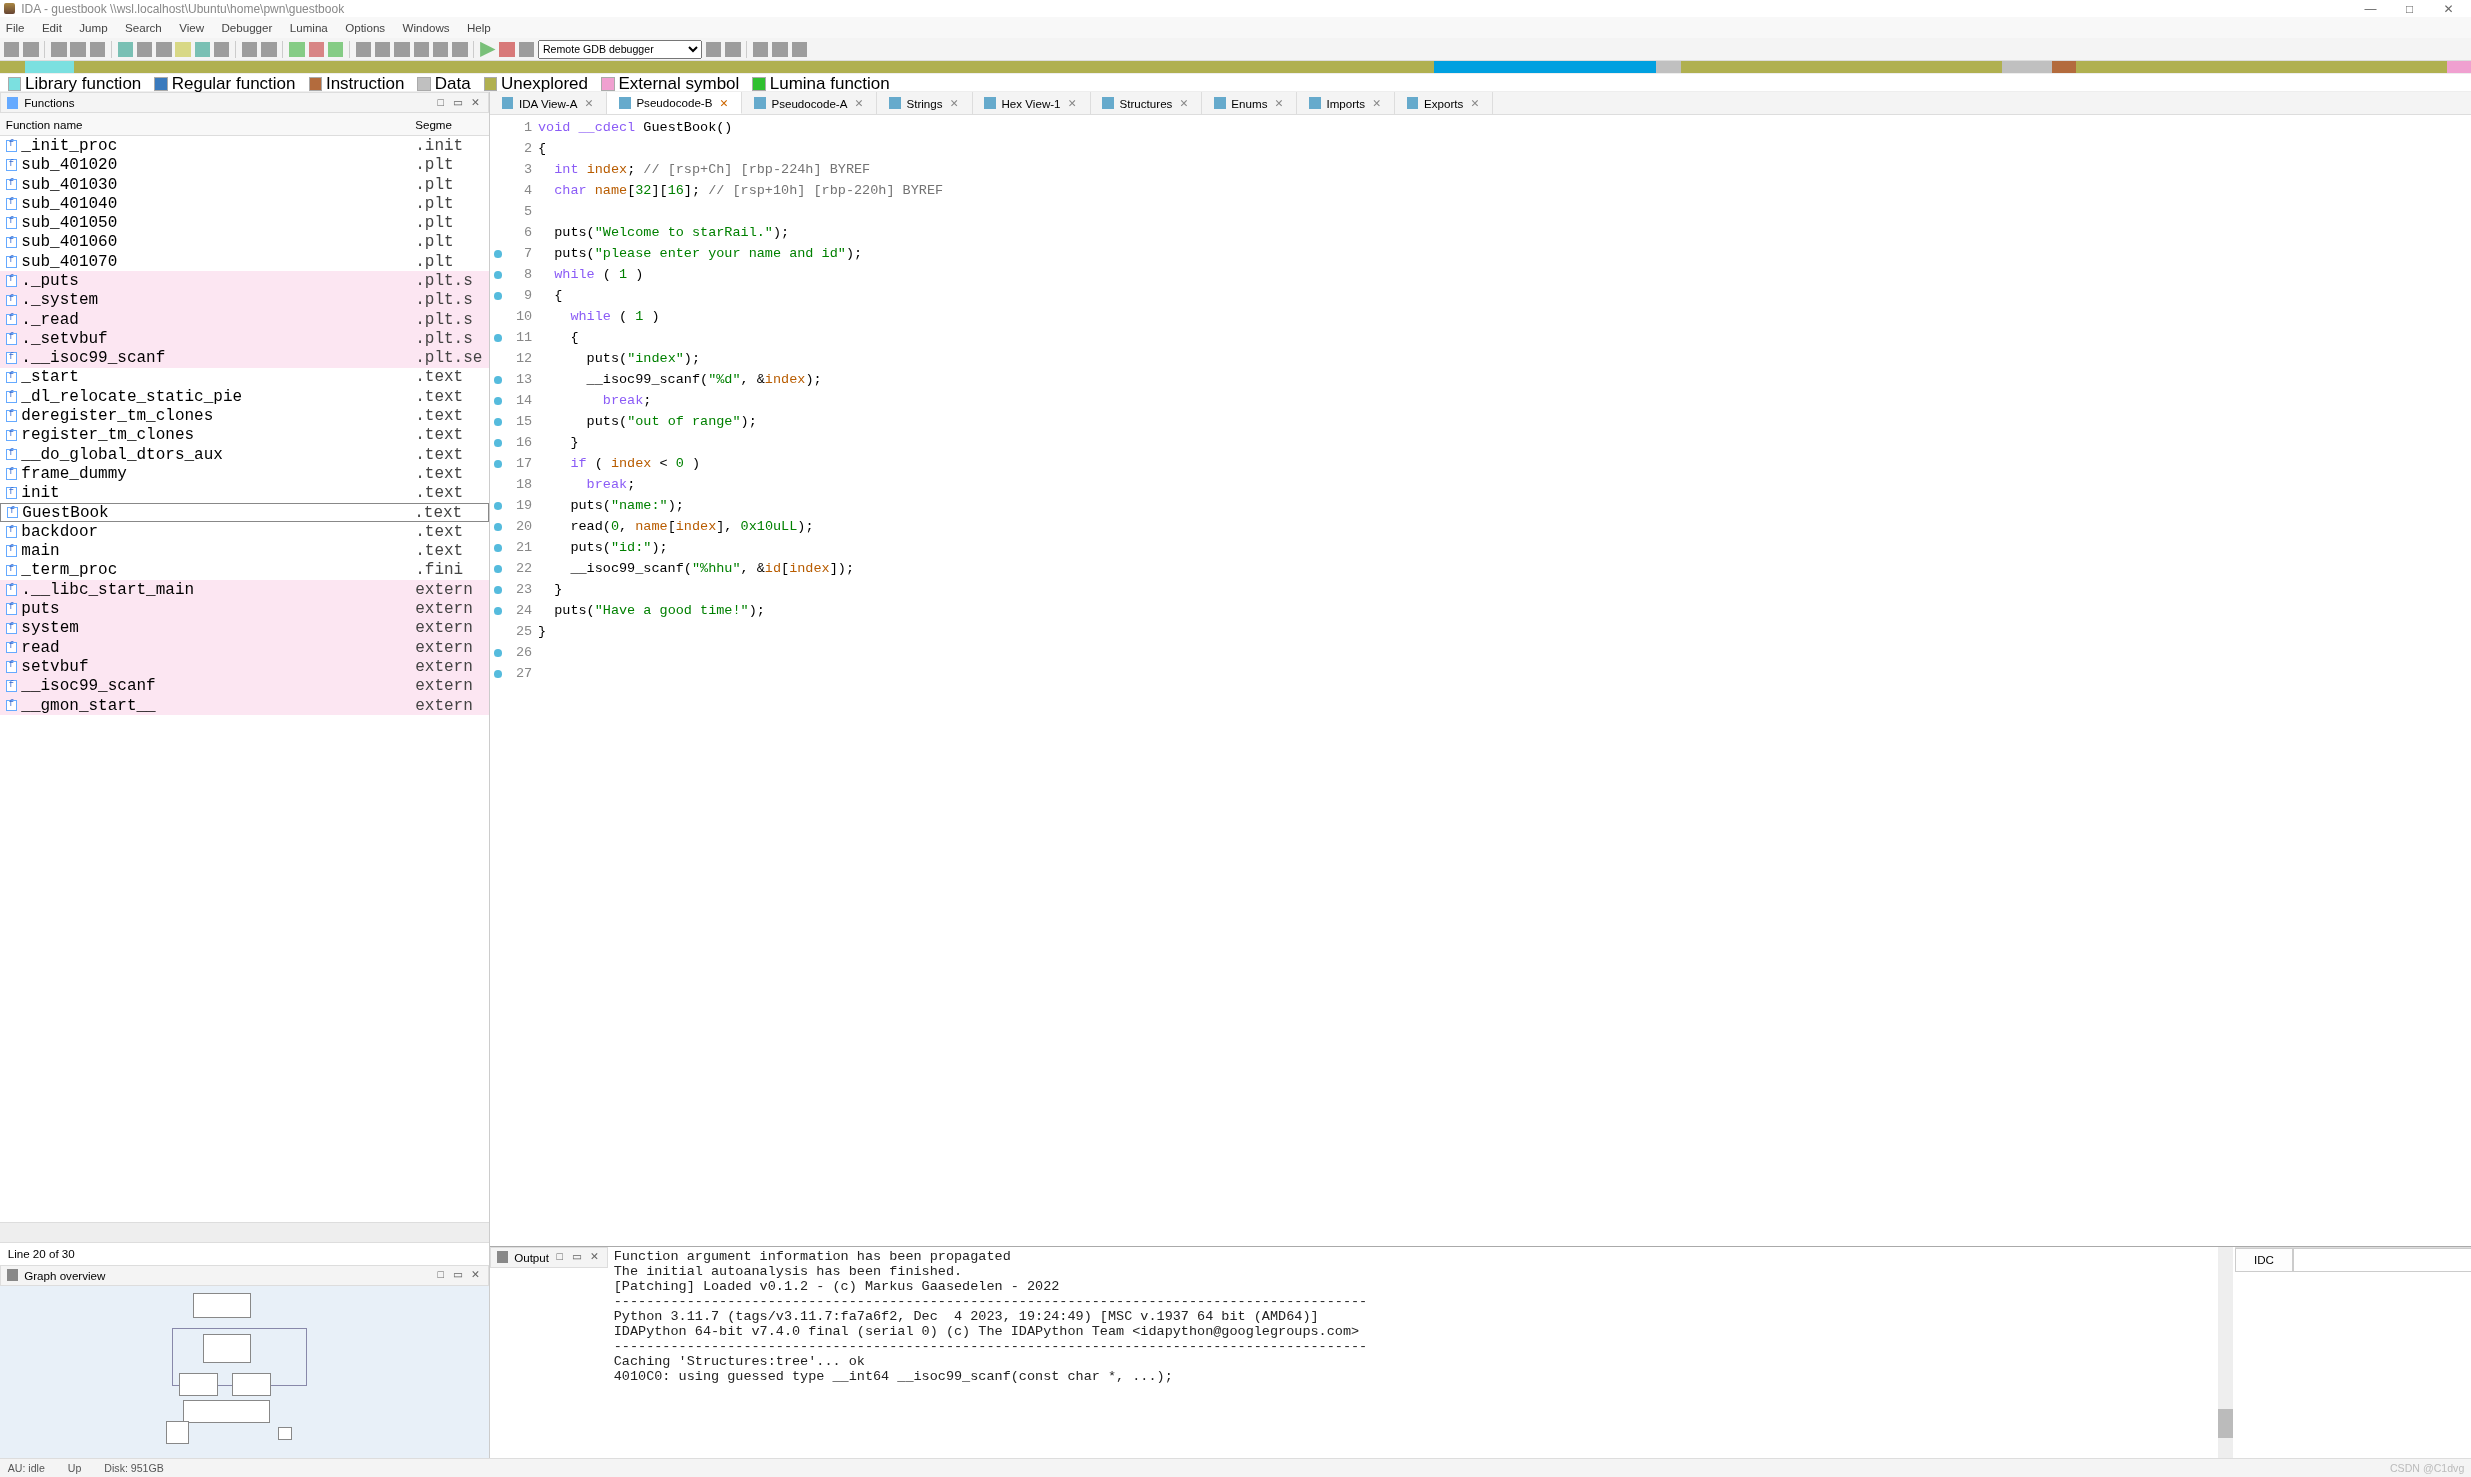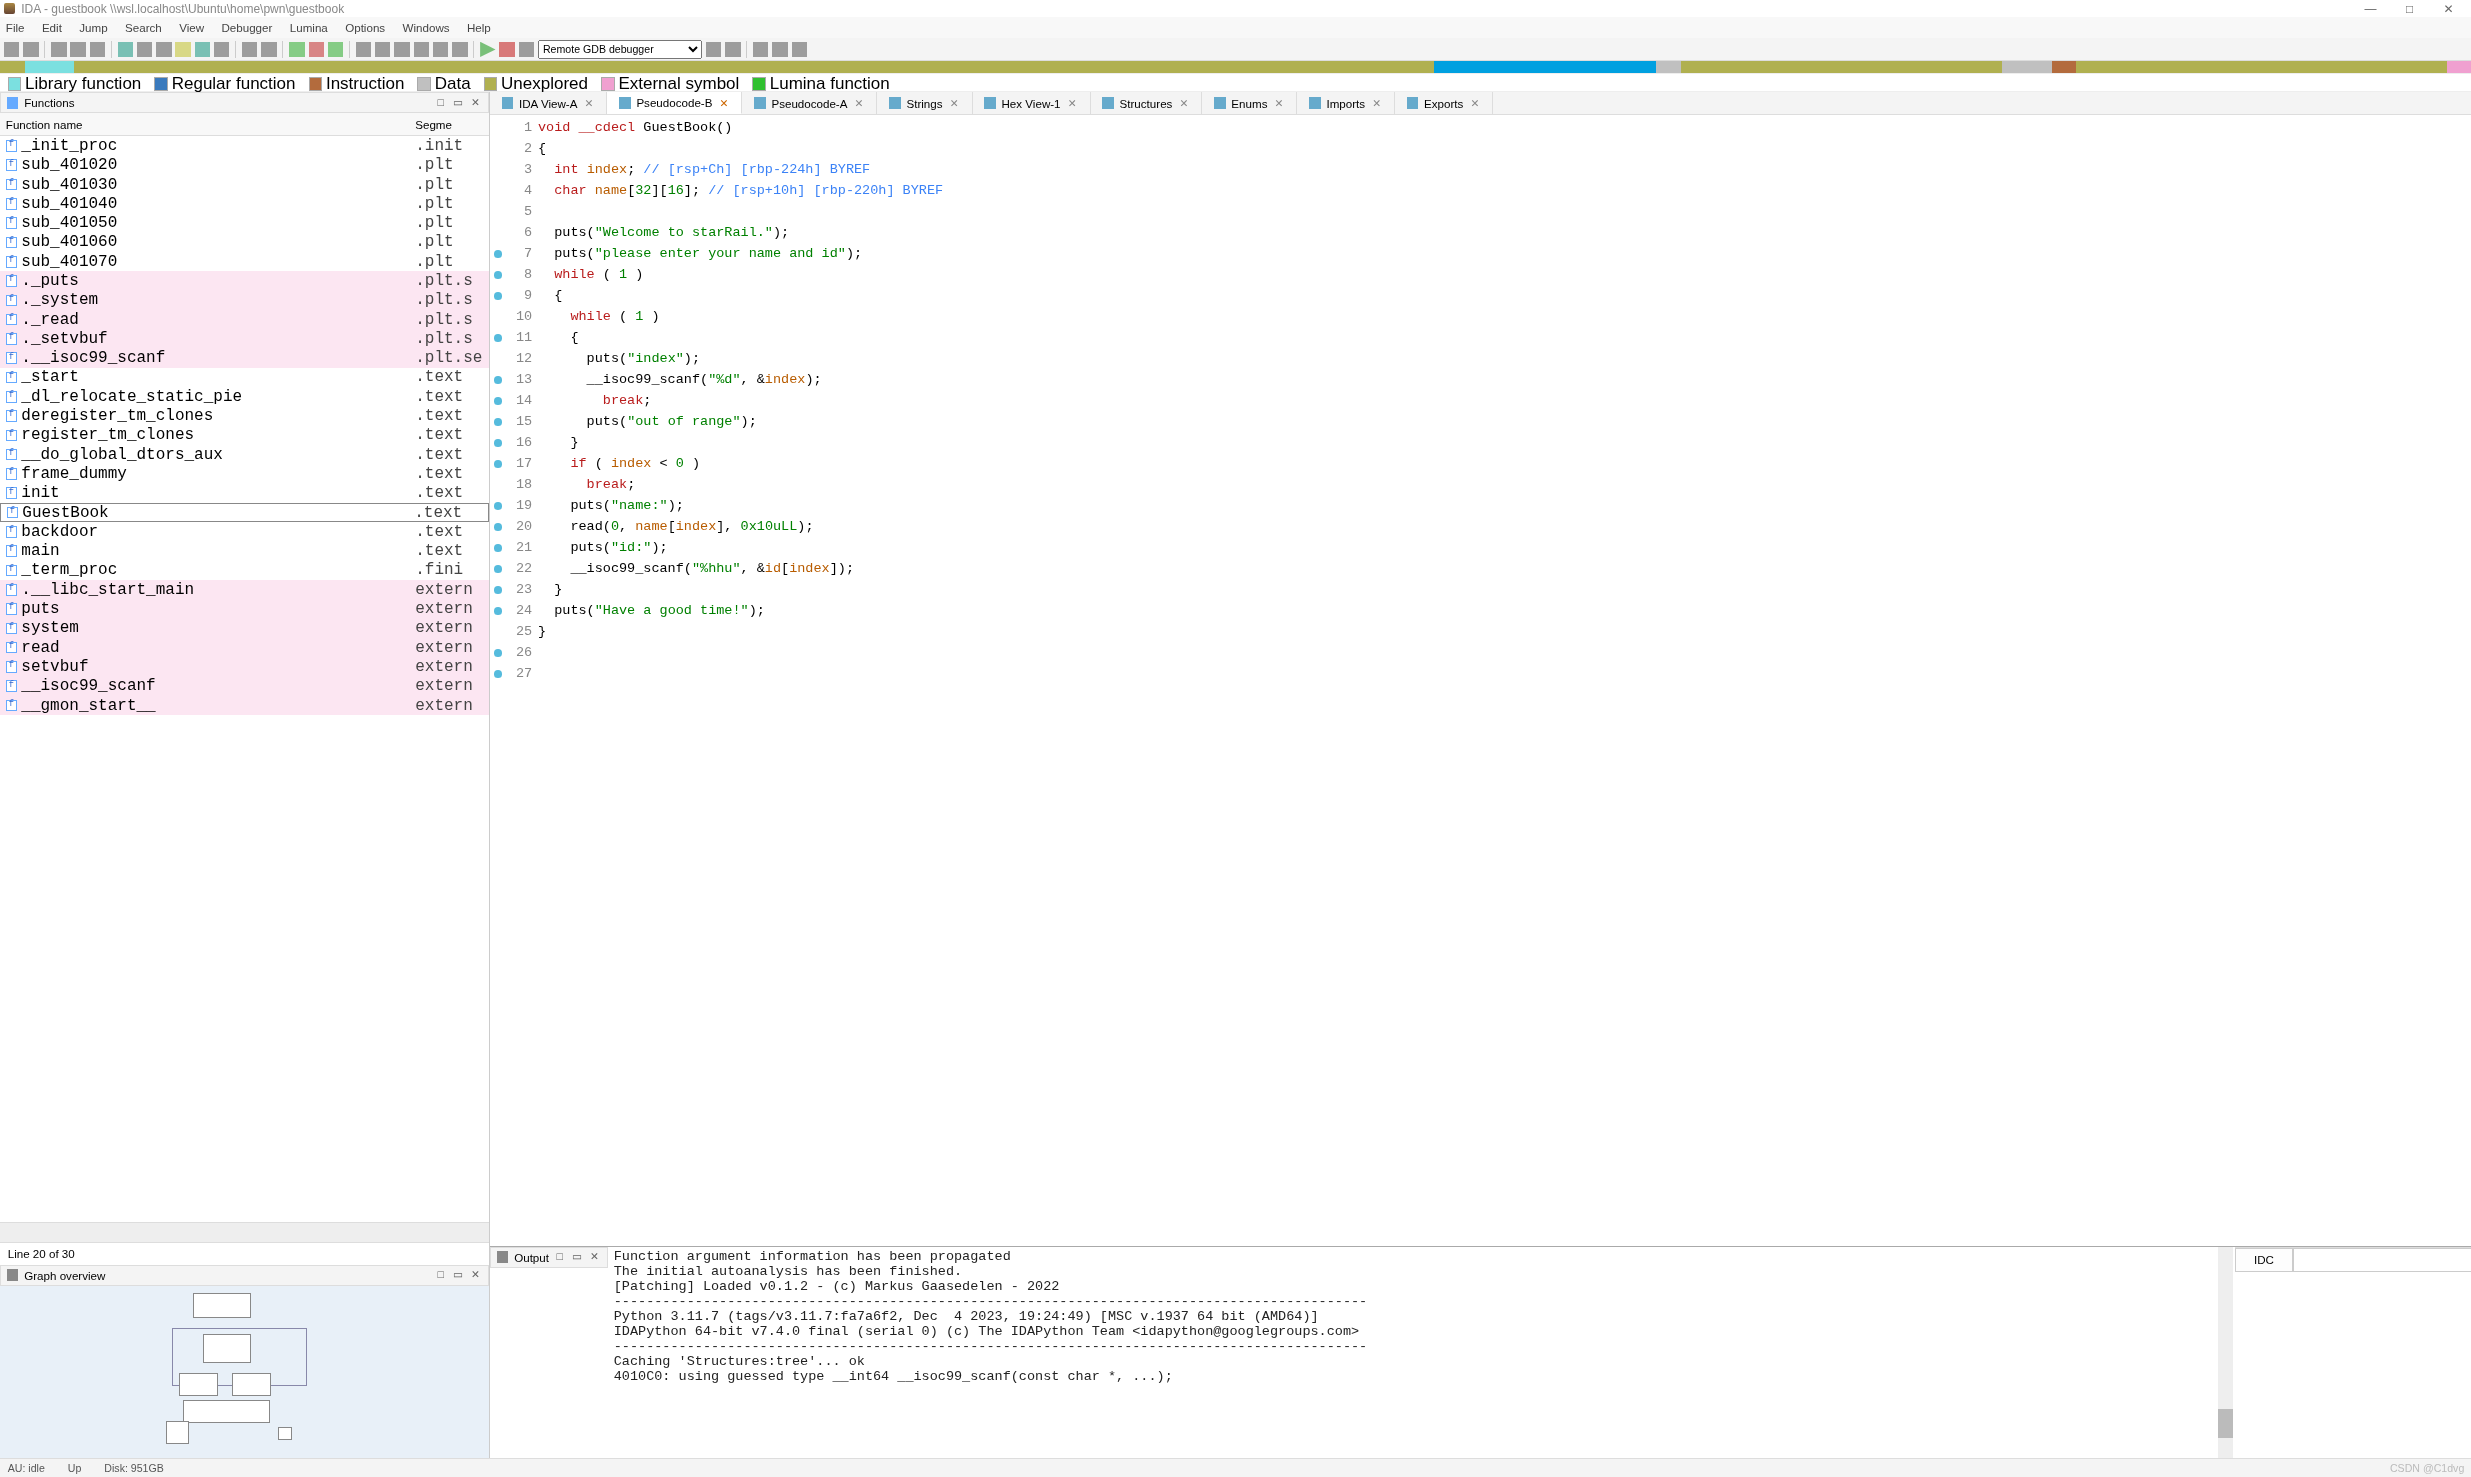--- a/index.html
+++ b/index.html
@@ -194,24 +194,24 @@
   width: 48px;
   background:#fff;
   text-align:right;
   color:#888;
   padding-top:1.9px;
 }
 .gline { height:21px; line-height:21px; padding-right:5.8px; position:relative; }
 .dot { position:absolute; left:3.9px; top:6.8px; width:7.7px; height:7.7px; border-radius:50%; background:#5bd; }
 .code-lines { flex:1; padding-top:1.9px; }
 .cline { height:21px; line-height:21px; white-space:pre; }
-.kw { color:#b91c1c; }
+.kw { color:#8b5cf6; }
 .str { color:#008000; }
 .num { color:#008000; }
-.cmt { color:#3b82f6;margin-top:28px; }
+.cmt { color:#737373;margin-top:28px; }
 .var { color:#b85c00; }
 .status-code {
   height:21px;
   background:#f4f4f4;
   border-top:1px solid #ddd;
   font-family:"Consolas","Courier New",monospace;
   font-size:11.6px;
   padding:3.9px 7.7px;
   color:#444;
 }

